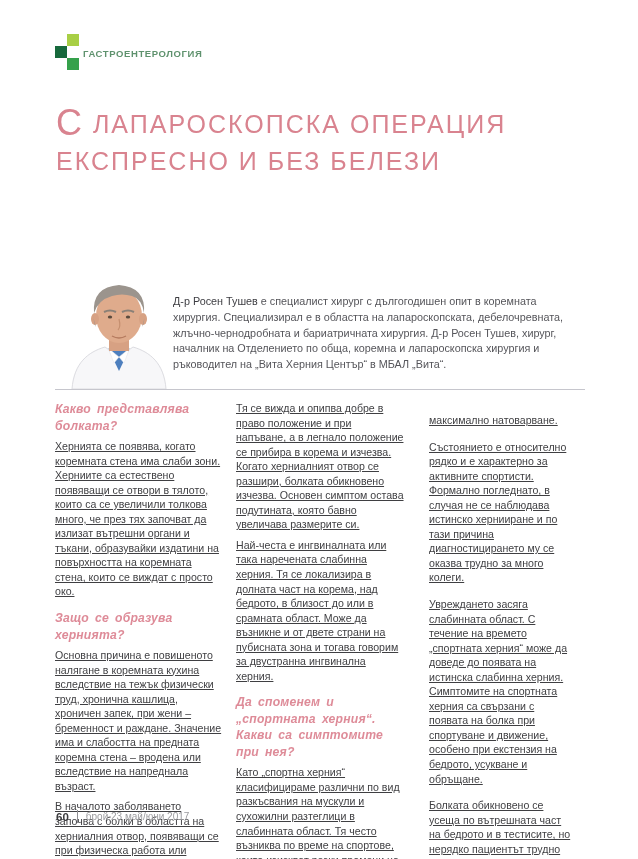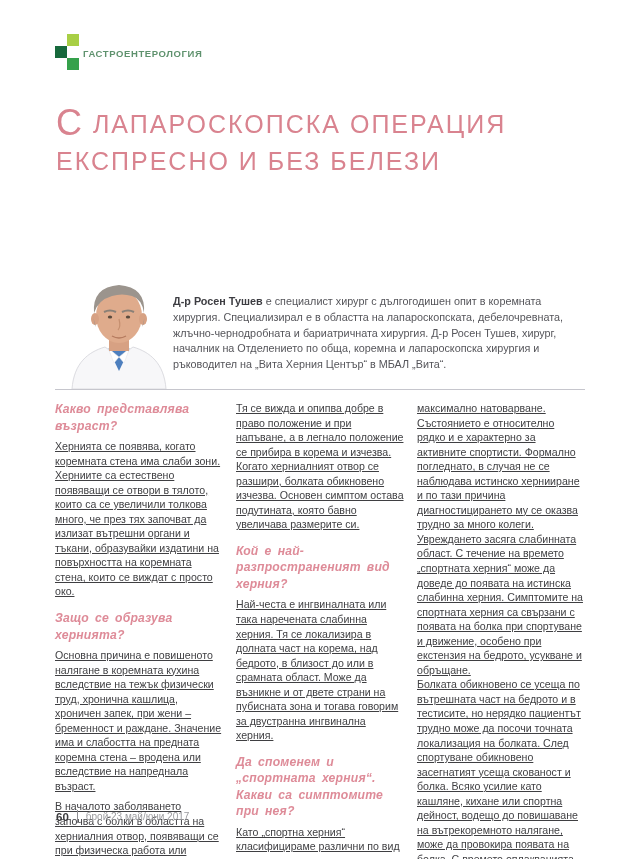--- a/index.html
+++ b/index.html
@@ -73,21 +73,21 @@
   }
   .author-bio {
     position: absolute;
     left: 118px;
     top: 26px;
     width: 404px;
     font-size: 10.8px;
     line-height: 15.8px;
     color: #55555a;
   }
-  .author-bio .bio-name { font-weight: bold; color: #3d3d42; }
+  .author-bio .bio-name { font-weight: normal; color: #3d3d42; }
 
   
   .columns {
     position: absolute;
     left: 55px;
     top: 401px;
     width: 530px;
     display: flex;
     gap: 13px;
   }
@@ -104,21 +104,21 @@
   }
   .col h3.first { margin-top: 0; }
   .col p {
     font-size: 10.6px;
     line-height: 14.55px;
     color: #3f3f42;
     margin: 0 0 6px 0;
     text-align: left;
     text-decoration: underline;
   }
-  .col p.runon { margin: 0; }
+  .col p.runon { margin: 12px; }
 
   
   .footer {
     position: absolute;
     left: 56px;
     top: 810px;
     display: flex;
     align-items: center;
     gap: 8px;
   }
@@ -184,30 +184,29 @@
 
       <path d="M53,44 Q55,52 52,55" stroke="#c58f6f" stroke-width="1.2" fill="none"></path>
       <path d="M46,61 Q53,65 60,61" stroke="#b57a5e" stroke-width="1.4" fill="none"></path>
     </svg>
     <div class="author-bio"><span class="bio-name">Д-р Росен Тушев</span><span> е специалист хирург с дългогодишен опит в коремната хирургия. Специализирал е в областта на лапароскопската, дебелочревната, жлъчно-чернодробната и бариатричната хирургия. Д-р Росен Тушев, хирург, началник на Отделението по обща, коремна и лапароскопска хирургия и ръководител на „Вита Херния Център“ в МБАЛ „Вита“.</span></div>
   </div>
 
   <div class="columns">
 
     <div class="col">
-      <h3 class="first">Какво представлява възраст?</h3>
+      <h3 class="first">Какво представлява болката?</h3>
       <p>Хернията се появява, когато коремната стена има слаби зони. Херниите са естествено появяващи се отвори в тялото, които са се увеличили толкова много, че през тях започват да излизат вътрешни органи и тъкани, образувайки издатини на повърхността на коремната стена, които се виждат с просто око.</p>
       <h3>Защо се образува хернията?</h3>
       <p>Основна причина е повишеното налягане в коремната кухина вследствие на тежък физически труд, хронична кашлица, хроничен запек, при жени – бременност и раждане. Значение има и слабостта на предната коремна стена – вродена или вследствие на напреднала възраст.</p>
       <p>В началото заболяването започва с болки в областта на херниалния отвор, появяващи се при физическа работа или продължително ходене. Външна проява на хернията е подутината, в началото малка, която постепенно се увеличава.</p>
     </div>
 
     <div class="col">
       <p>Тя се вижда и опипва добре в право положение и при напъване, а в легнало положение се прибира в корема и изчезва. Когато херниалният отвор се разшири, болката обикновено изчезва. Основен симптом остава подутината, която бавно увеличава размерите си.</p>
-      <h3>Кой е най-разпространеният вид херния?</h3>
       <p>Най-честа е ингвиналната или така наречената слабинна херния. Тя се локализира в долната част на корема, над бедрото, в близост до или в срамната област. Може да възникне и от двете страни на пубисната зона и тогава говорим за двустранна ингвинална херния.</p>
       <h3>Да споменем и „спортната херния“. Какви са симптомите при нея?</h3>
       <p>Като „спортна херния“ класифицираме различни по вид разкъсвания на мускули и сухожилни разтеглици в слабинната област. Тя често възниква по време на спортове, които изискват резки промени на посоката или извиващи движения на краката с</p>
     </div>
 
     <div class="col">
       <p class="runon">максимално натоварване.</p>
       <p class="runon">Състоянието е относително рядко и е характерно за активните спортисти. Формално погледнато, в случая не се наблюдава истинско хернииране и по тази причина диагностицирането му се оказва трудно за много колеги.</p>
       <p class="runon">Увреждането засяга слабинната област. С течение на времето „спортната херния“ може да доведе до появата на истинска слабинна херния. Симптомите на спортната херния са свързани с появата на болка при спортуване и движение, особено при екстензия на бедрото, усукване и обръщане.</p>
       <p class="runon">Болката обикновено се усеща по вътрешната част на бедрото и в тестисите, но нерядко пациентът трудно може да посочи точната локализация на болката. След спортуване обикновено засегнатият усеща скованост и болка. Всяко усилие като кашляне, кихане или спортна дейност, водещо до повишаване на вътрекоремното налягане, може да провокира появата на болка. С времето оплакванията прогресивно се увеличават.</p>

